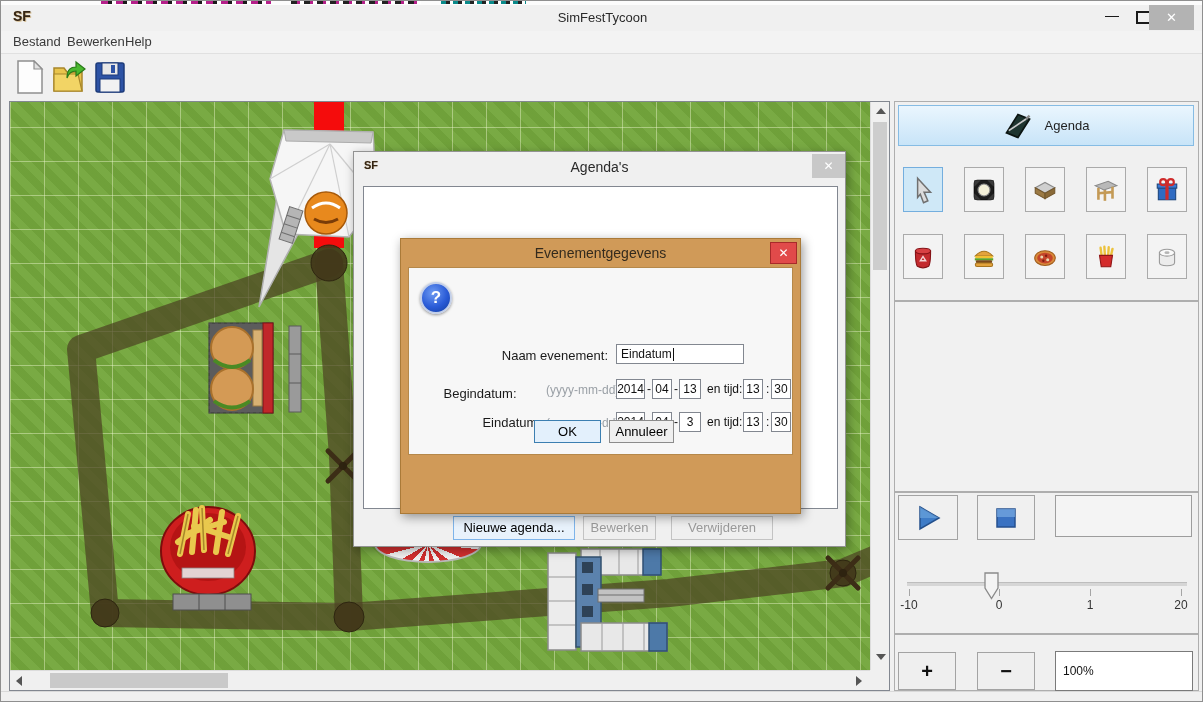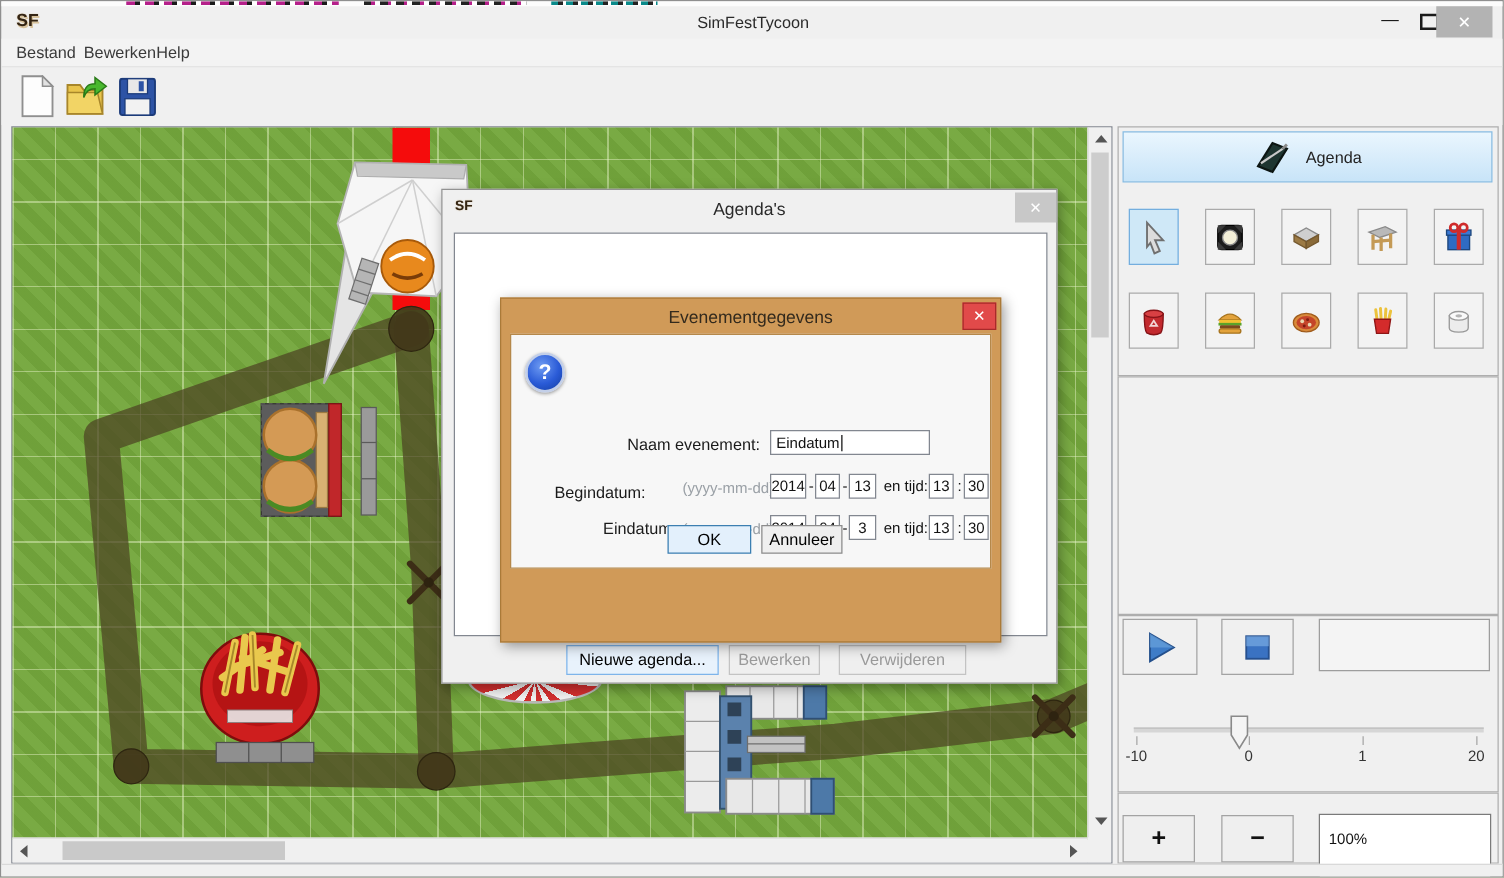--- a/index.html
+++ b/index.html
@@ -59,21 +59,21 @@
     display:flex;align-items:center;justify-content:center;}
   .toolbtn.sel{background:#cfe8f7;border:1px solid #74aede;}
   .pbtn{position:absolute;background:#f0f0f0;border:1px solid #a3a3a3;box-sizing:border-box;display:flex;align-items:center;justify-content:center;}
   .disp{left:160px;top:2px;width:137px;height:42px;background:#f4f4f4;border:1px solid #9d9d9d;box-sizing:border-box;}
   .slider-track{left:12px;top:89px;width:280px;height:3px;background:#d6d6d6;border-top:1px solid #bdbdbd;}
   .tick{position:absolute;top:96px;width:1px;height:7px;background:#a5a5a5;}
   .tick-label{position:absolute;top:105px;width:30px;text-align:center;font-size:12px;color:#333;}
   .sthumb{left:89px;top:79px;}
   .zbtn{position:absolute;top:17px;width:58px;height:38px;background:#efefef;border:1px solid #a3a3a3;box-sizing:border-box;
     text-align:center;line-height:36px;font-size:20px;font-weight:bold;color:#111;}
-  .zoom-field{left:160px;top:16px;width:138px;height:52px;background:#fff;border:1px solid #7a7a7a;box-sizing:border-box;
+  .zoom-field{left:160px;top:16px;width:138px;height:40px;background:#fff;border:1px solid #7a7a7a;box-sizing:border-box;
     font-size:12px;line-height:38px;padding-left:7px;color:#111;}
   
   .dlg-agenda{left:352px;top:150px;width:493px;height:396px;background:#f0f0f0;border:1px solid #929292;box-sizing:border-box;
     box-shadow:2px 3px 10px rgba(0,0,0,.35);z-index:30;}
   .dlg-agenda .tbar{left:0;top:0;width:100%;height:30px;}
   .dlg-agenda .ttl{left:0;top:0;width:100%;text-align:center;line-height:30px;font-size:14px;color:#2a2a2a;}
   .sf-small{left:10px;top:7px;font-weight:bold;font-size:11px;color:#332413;text-shadow:0 0 1px #c9b089;}
   .dlg-close{left:458px;top:2px;width:33px;height:24px;background:#c8c8c8;color:#fff;text-align:center;line-height:24px;font-size:12px;}
   .dlg-list{left:9px;top:34px;width:475px;height:323px;background:#fff;border:1px solid #828790;box-sizing:border-box;}
   .abtn{position:absolute;top:364px;height:24px;font-size:13px;text-align:center;line-height:22px;box-sizing:border-box;}

